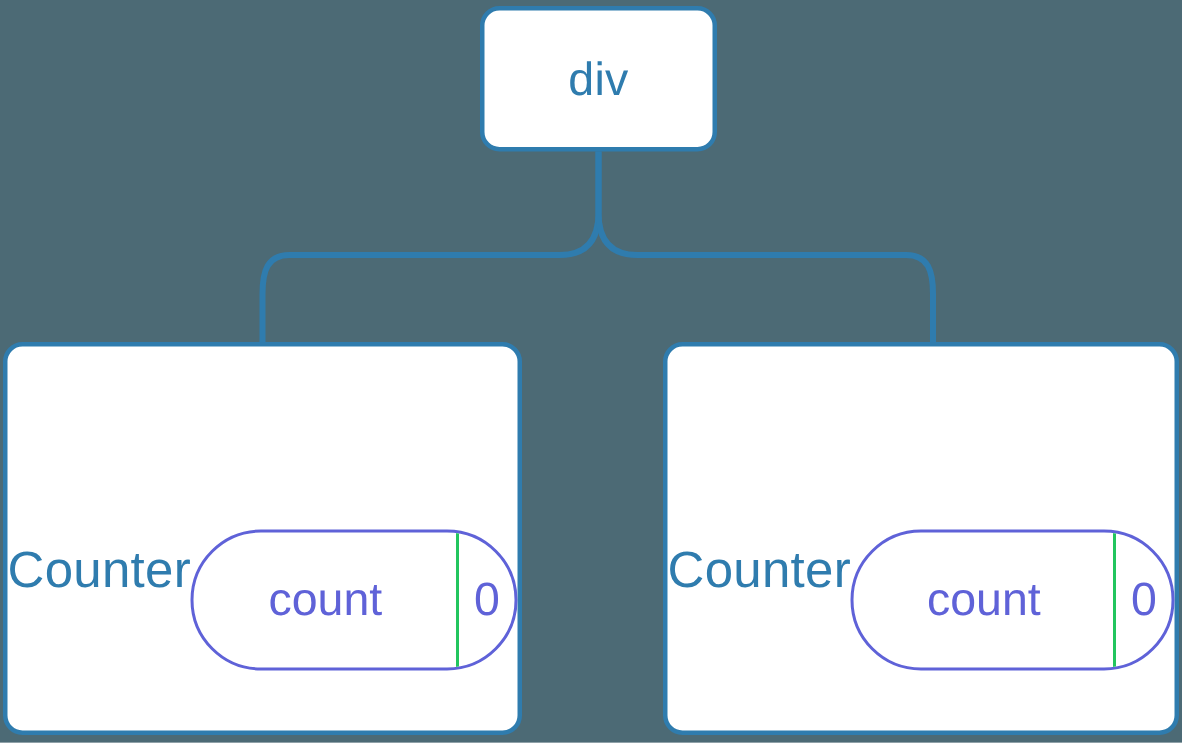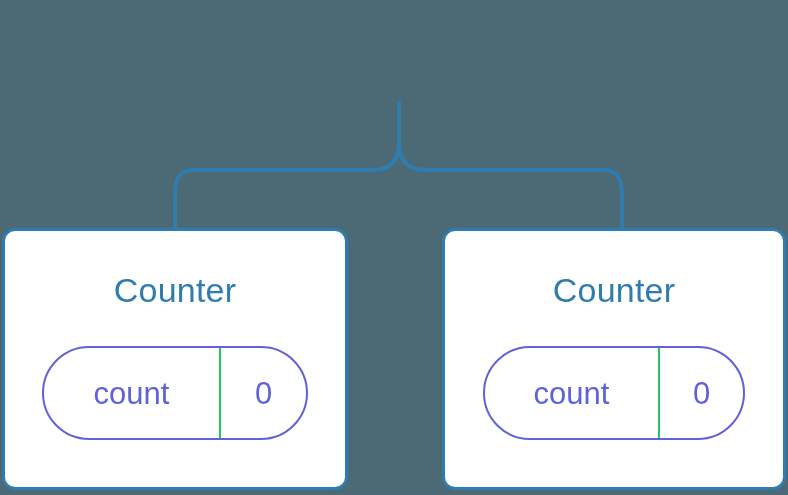--- a/index.html
+++ b/index.html
@@ -43,21 +43,21 @@
   .node-root-label {
     font-size: 31px;
     color: #2f7cae;
     letter-spacing: 0.2px;
     line-height: 1;
   }
   .node-child {
     top: 228px;
     height: 262px;
     display: flex;
-    flex-direction: column;
+    flex-direction: row;
     align-items: center;
     padding-top: 42px;
   }
   .node-child-left {
     left: 2px;
     width: 346px;
   }
   .node-child-right {
     left: 442px;
     width: 344px;
@@ -113,20 +113,23 @@
 </head>
 <body>
 
 <div id="canvas">
 
   <svg class="connectors" viewBox="0 0 788 495" width="788" height="495" fill="none">
     <path d="M399 101 L399 142 C399 160 391 170 373 170 L193 170 C178 170 175 181 175 196 L175 230" stroke="#2f7cae" stroke-width="4" fill="none"></path>
     <path d="M399 101 L399 142 C399 160 407 170 425 170 L604 170 C619 170 622 181 622 196 L622 230" stroke="#2f7cae" stroke-width="4" fill="none"></path>
   </svg>
 
+  <div class="node node-root">
+    <span class="node-root-label">div</span>
+  </div>
 
   <div class="node node-child node-child-left">
     <span class="node-child-label">Counter</span>
     <div class="state-pill state-pill-left">
       <span class="pill-key">count</span>
       <span class="pill-value">0</span>
     </div>
   </div>
 
   <div class="node node-child node-child-right">

